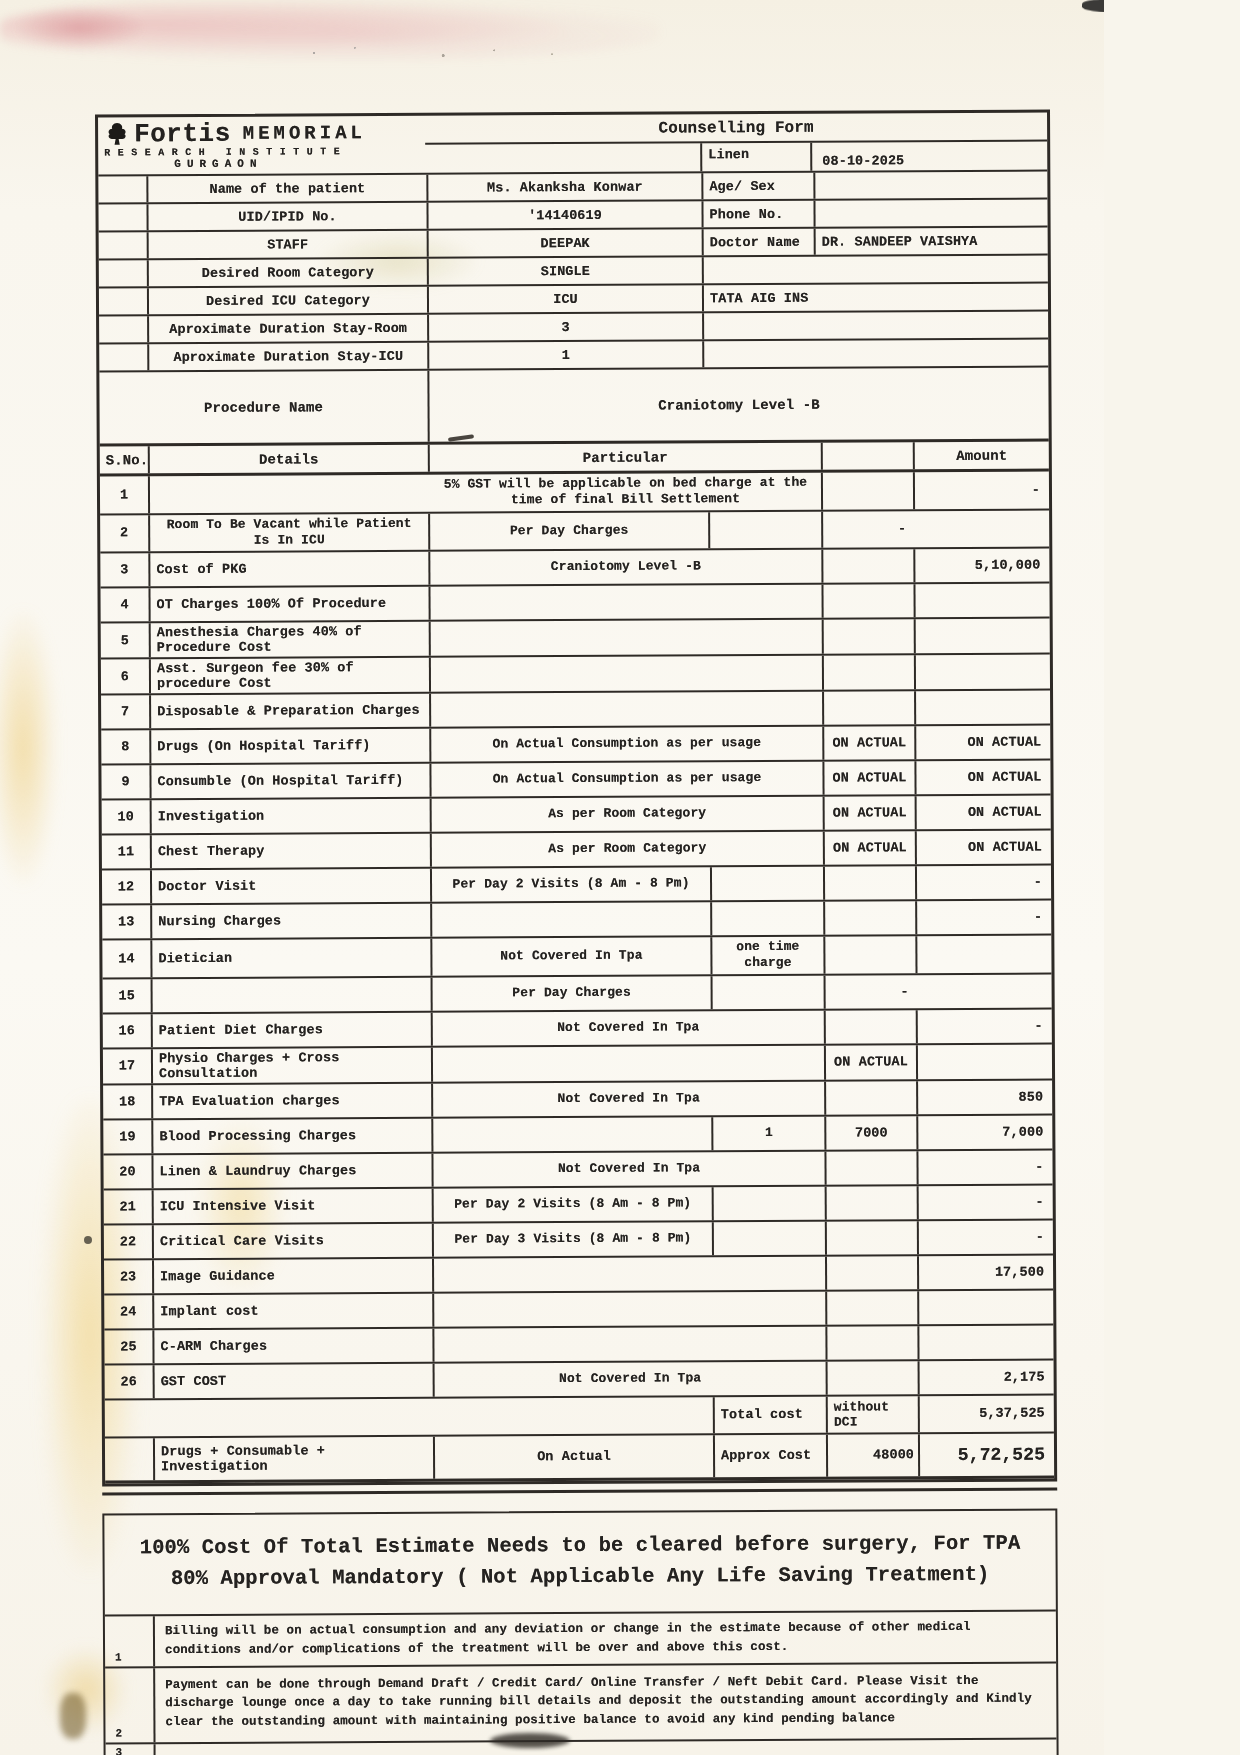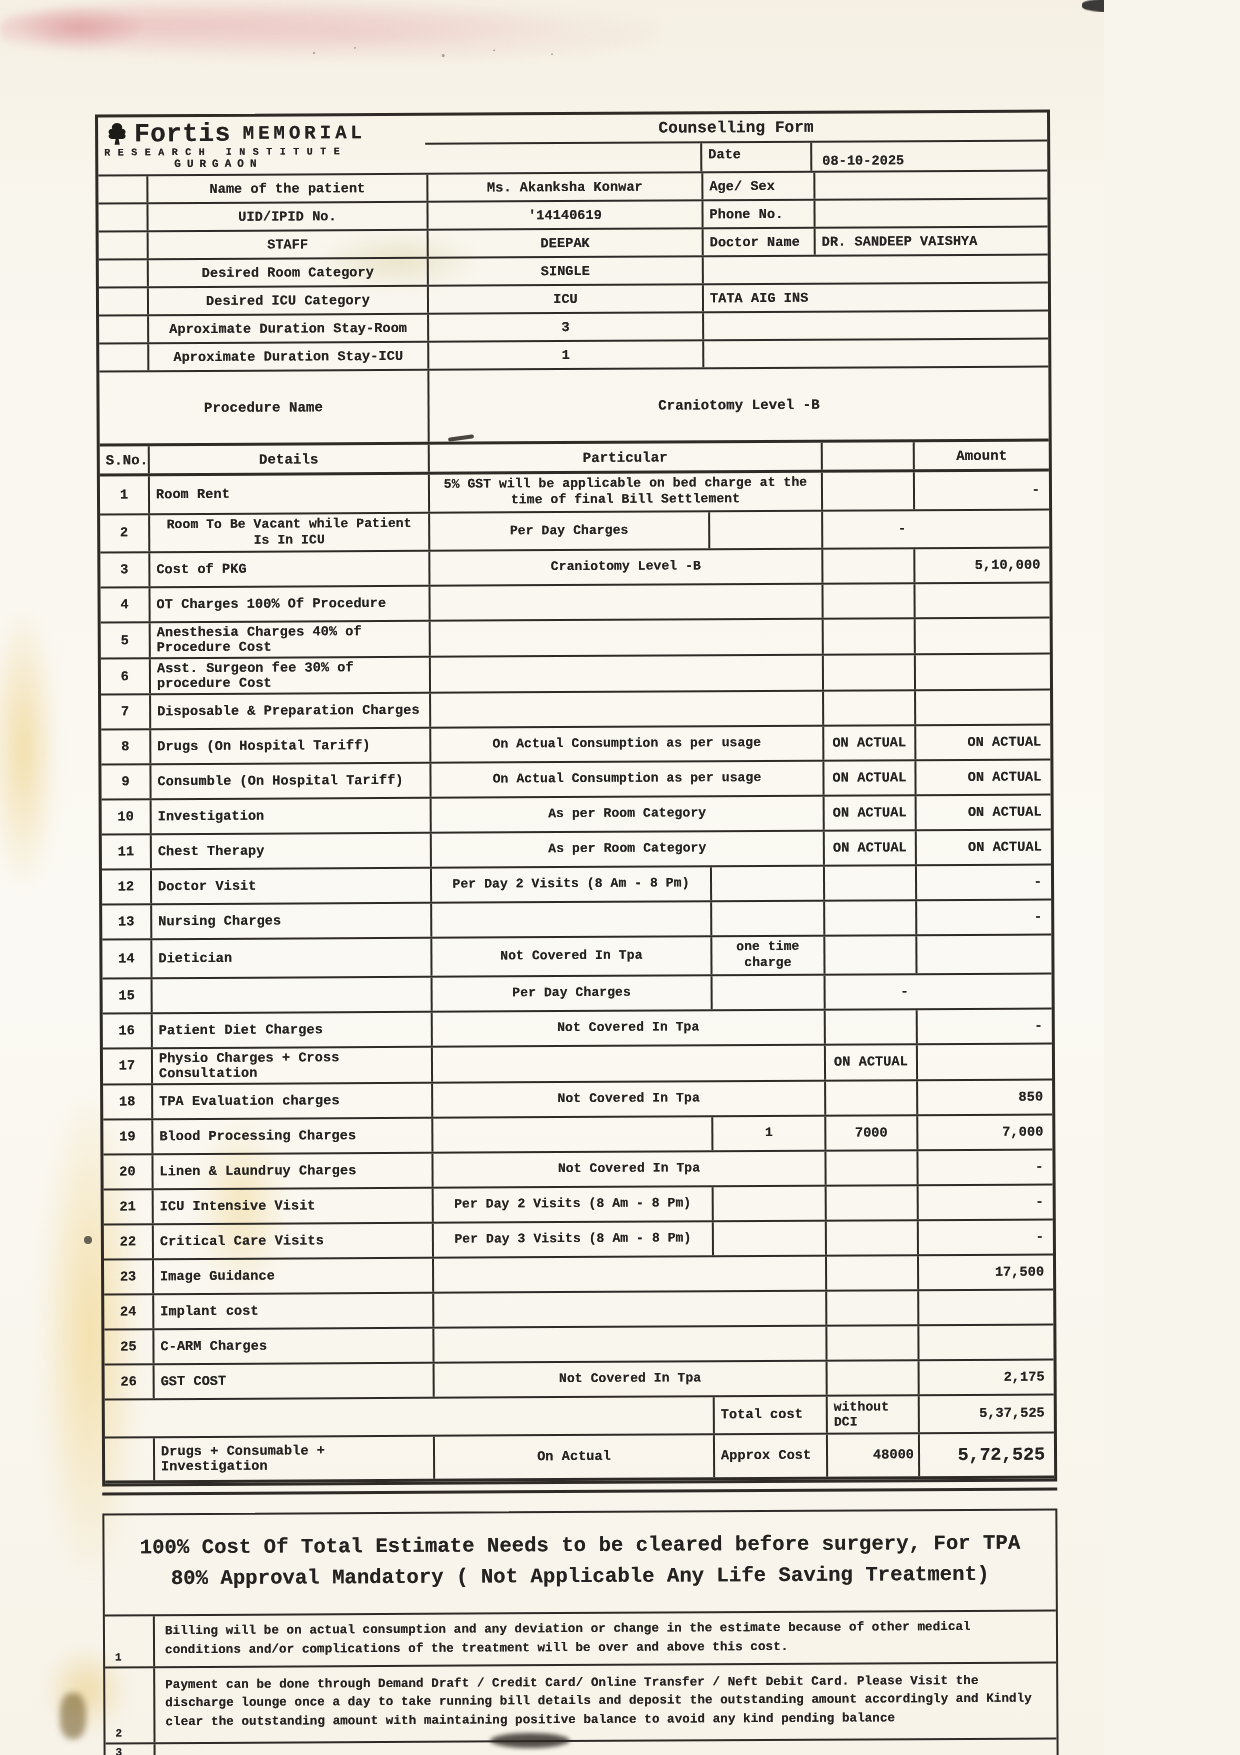--- a/index.html
+++ b/index.html
@@ -152,21 +152,21 @@
               <path fill="#1d1b18" d="M12 1.5 C8.5 1.5 6.5 4.5 7.5 6.8 C4.5 6.8 3 10 5.2 11.9 C3.2 13.2 4.2 16.2 7.2 16.2 L10.6 16.2 L9.6 21.5 L14.4 21.5 L13.4 16.2 L16.8 16.2 C19.8 16.2 20.8 13.2 18.8 11.9 C21 10 19.5 6.8 16.5 6.8 C17.5 4.5 15.5 1.5 12 1.5 Z"></path>
             </svg>
             <span class="brand">Fortis</span>
             <span class="brand2">MEMORIAL</span>
           </div>
           <div class="logo-mid">RESEARCH INSTITUTE</div>
           <div class="logo-bot">GURGAON</div>
         </div>
         <div class="title-cell">Counselling Form</div>
         <div class="hdr-empty"></div>
-        <div class="date-label">Date</div>
+        <div class="date-label">Linen</div>
         <div class="date-value">08-10-2025</div>
       </div>
 
       <div id="info-rows">
           <div class="irow">
             <div class="c"></div>
             <div class="c">Name of the patient</div>
             <div class="c">Ms. Akanksha Konwar</div>
             <div class="c lft">Age/ Sex</div>
             <div class="c lft"></div>
@@ -219,21 +219,20 @@
       <div class="chhead">
         <div class="c sno">S.No.</div>
         <div class="c">Details</div>
         <div class="c" style="grid-column:3 / span 2">Particular</div>
         <div class="c"></div>
         <div class="c">Amount</div>
       </div>
       <div id="charges-body">
           <div class="chrow">
             <div class="c">1</div>
-            <div class="c det">Room Rent</div>
             <div class="c pc" style="grid-column: 3 / span 2;">5% GST will be applicable on bed charge at the time of final Bill Settlement</div>
             <div class="c"></div>
             <div class="c amt">-</div>
           </div>
           <div class="chrow">
             <div class="c">2</div>
             <div class="c pc">Room To Be Vacant while Patient Is In ICU</div>
             <div class="c pc">Per Day Charges</div>
             <div class="c"></div>
             <div class="c amt">-</div>

